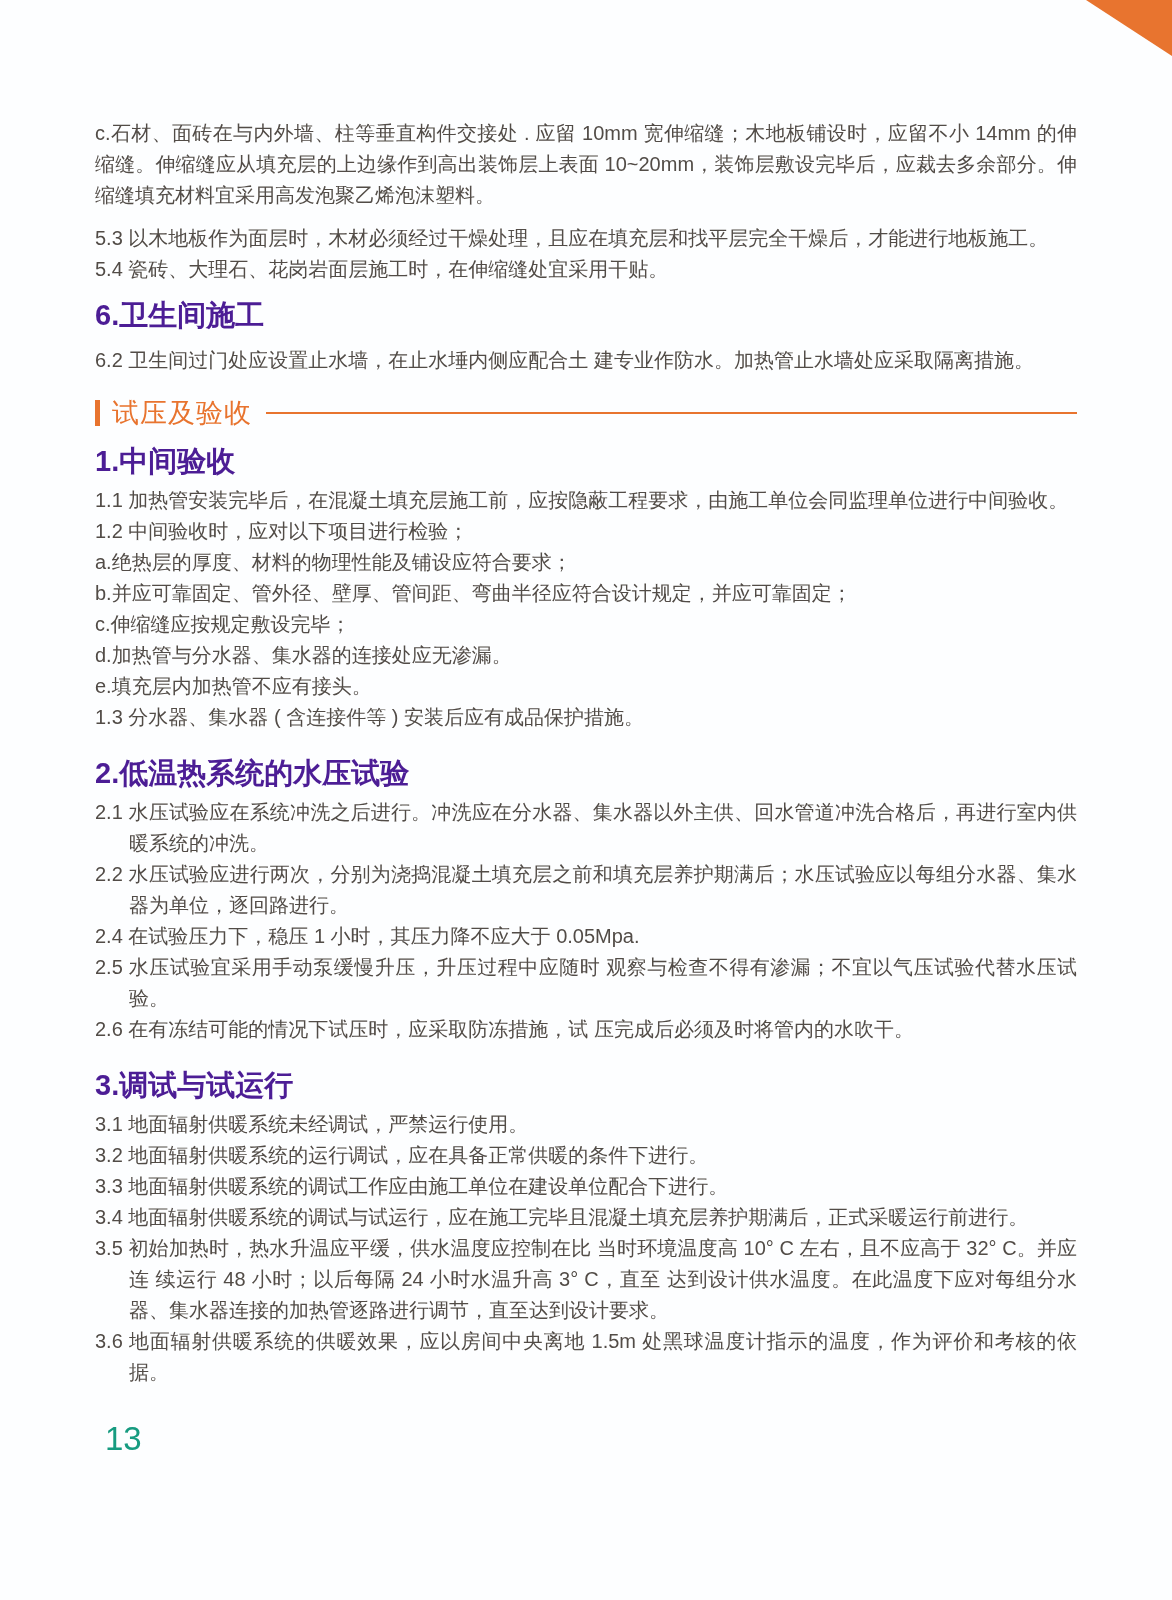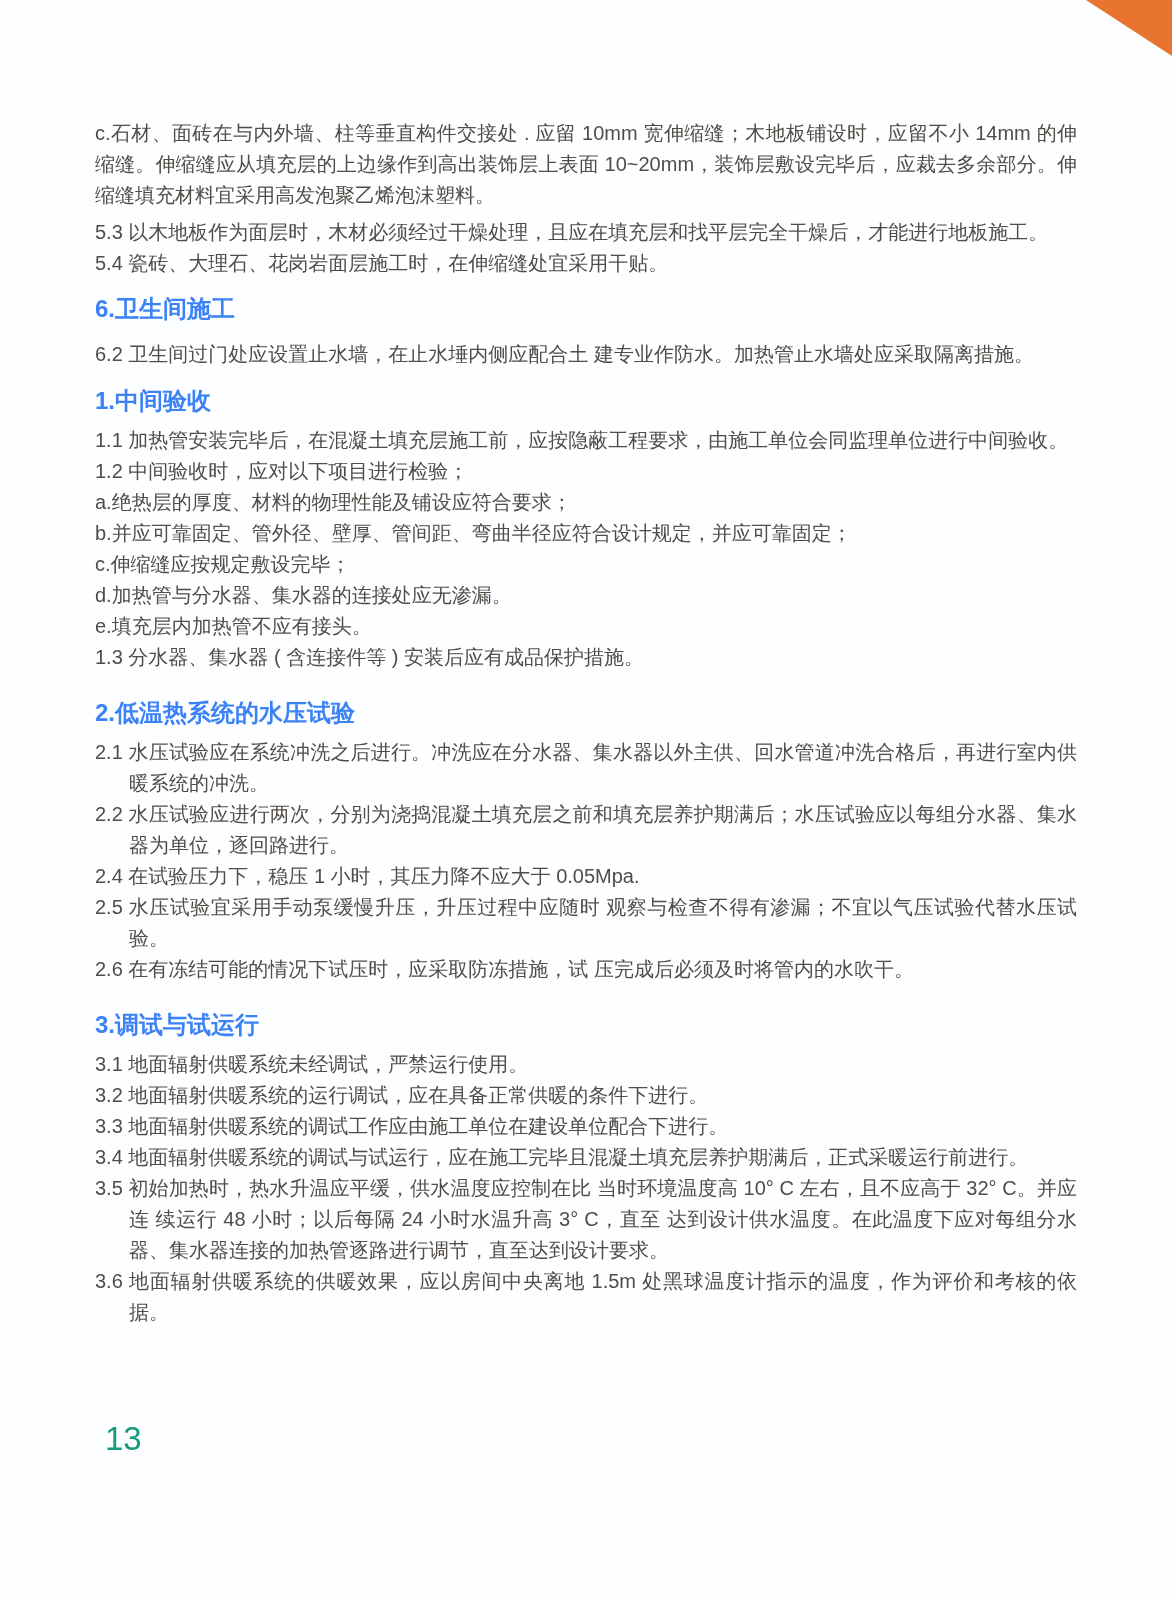--- a/index.html
+++ b/index.html
@@ -21,25 +21,25 @@
     position:absolute;
     left:95px;right:95px;top:118px;
     font-size:20px;line-height:31px;
   }
   p{margin:0;}
   .li{
     padding-left:34px;text-indent:-34px;
     text-align:justify;
   }
   .plain{padding-left:0;text-indent:0;}
-  .intro{text-align:justify;margin-bottom:6px;}
+  .intro{text-align:justify;margin-bottom:12px;}
   .sec-h{
     margin:22px 0 6px 0;
-    font-size:24px;line-height:36px;
-    font-weight:bold;color:#3b82f6;
+    font-size:29px;line-height:36px;
+    font-weight:bold;color:#4c1d95;
   }
   .h-first{margin-top:12px;margin-bottom:12px;}
   .after-banner{margin-top:13px;}
   .banner{
     display:flex;align-items:center;
     margin-top:20px;height:34px;
   }
   .accent-bar{
     width:5px;height:26px;background:#e8742f;
     margin-right:12px;flex:0 0 auto;
@@ -68,20 +68,25 @@
   <div class="content">
 
     <p class="intro plain">c.石材、面砖在与内外墙、柱等垂直构件交接处 . 应留 10mm 宽伸缩缝；木地板铺设时，应留不小 14mm 的伸缩缝。伸缩缝应从填充层的上边缘作到高出装饰层上表面 10~20mm，装饰层敷设完毕后，应裁去多余部分。伸缩缝填充材料宜采用高发泡聚乙烯泡沫塑料。</p>
 
     <p class="li">5.3 以木地板作为面层时，木材必须经过干燥处理，且应在填充层和找平层完全干燥后，才能进行地板施工。</p>
     <p class="li">5.4 瓷砖、大理石、花岗岩面层施工时，在伸缩缝处宜采用干贴。</p>
 
     <h2 class="sec-h h-first">6.卫生间施工</h2>
     <p class="li">6.2 卫生间过门处应设置止水墙，在止水埵内侧应配合土 建专业作防水。加热管止水墙处应采取隔离措施。</p>
 
+    <div class="banner">
+      <span class="accent-bar"></span>
+      <span class="banner-title">试压及验收</span>
+      <span class="banner-line"></span>
+    </div>
 
     <h2 class="sec-h after-banner">1.中间验收</h2>
     <p class="li">1.1 加热管安装完毕后，在混凝土填充层施工前，应按隐蔽工程要求，由施工单位会同监理单位进行中间验收。</p>
     <p class="li">1.2 中间验收时，应对以下项目进行检验；</p>
     <p class="li plain">a.绝热层的厚度、材料的物理性能及铺设应符合要求；</p>
     <p class="li plain">b.并应可靠固定、管外径、壁厚、管间距、弯曲半径应符合设计规定，并应可靠固定；</p>
     <p class="li plain">c.伸缩缝应按规定敷设完毕；</p>
     <p class="li plain">d.加热管与分水器、集水器的连接处应无渗漏。</p>
     <p class="li plain">e.填充层内加热管不应有接头。</p>
     <p class="li">1.3 分水器、集水器 ( 含连接件等 ) 安装后应有成品保护措施。</p>

